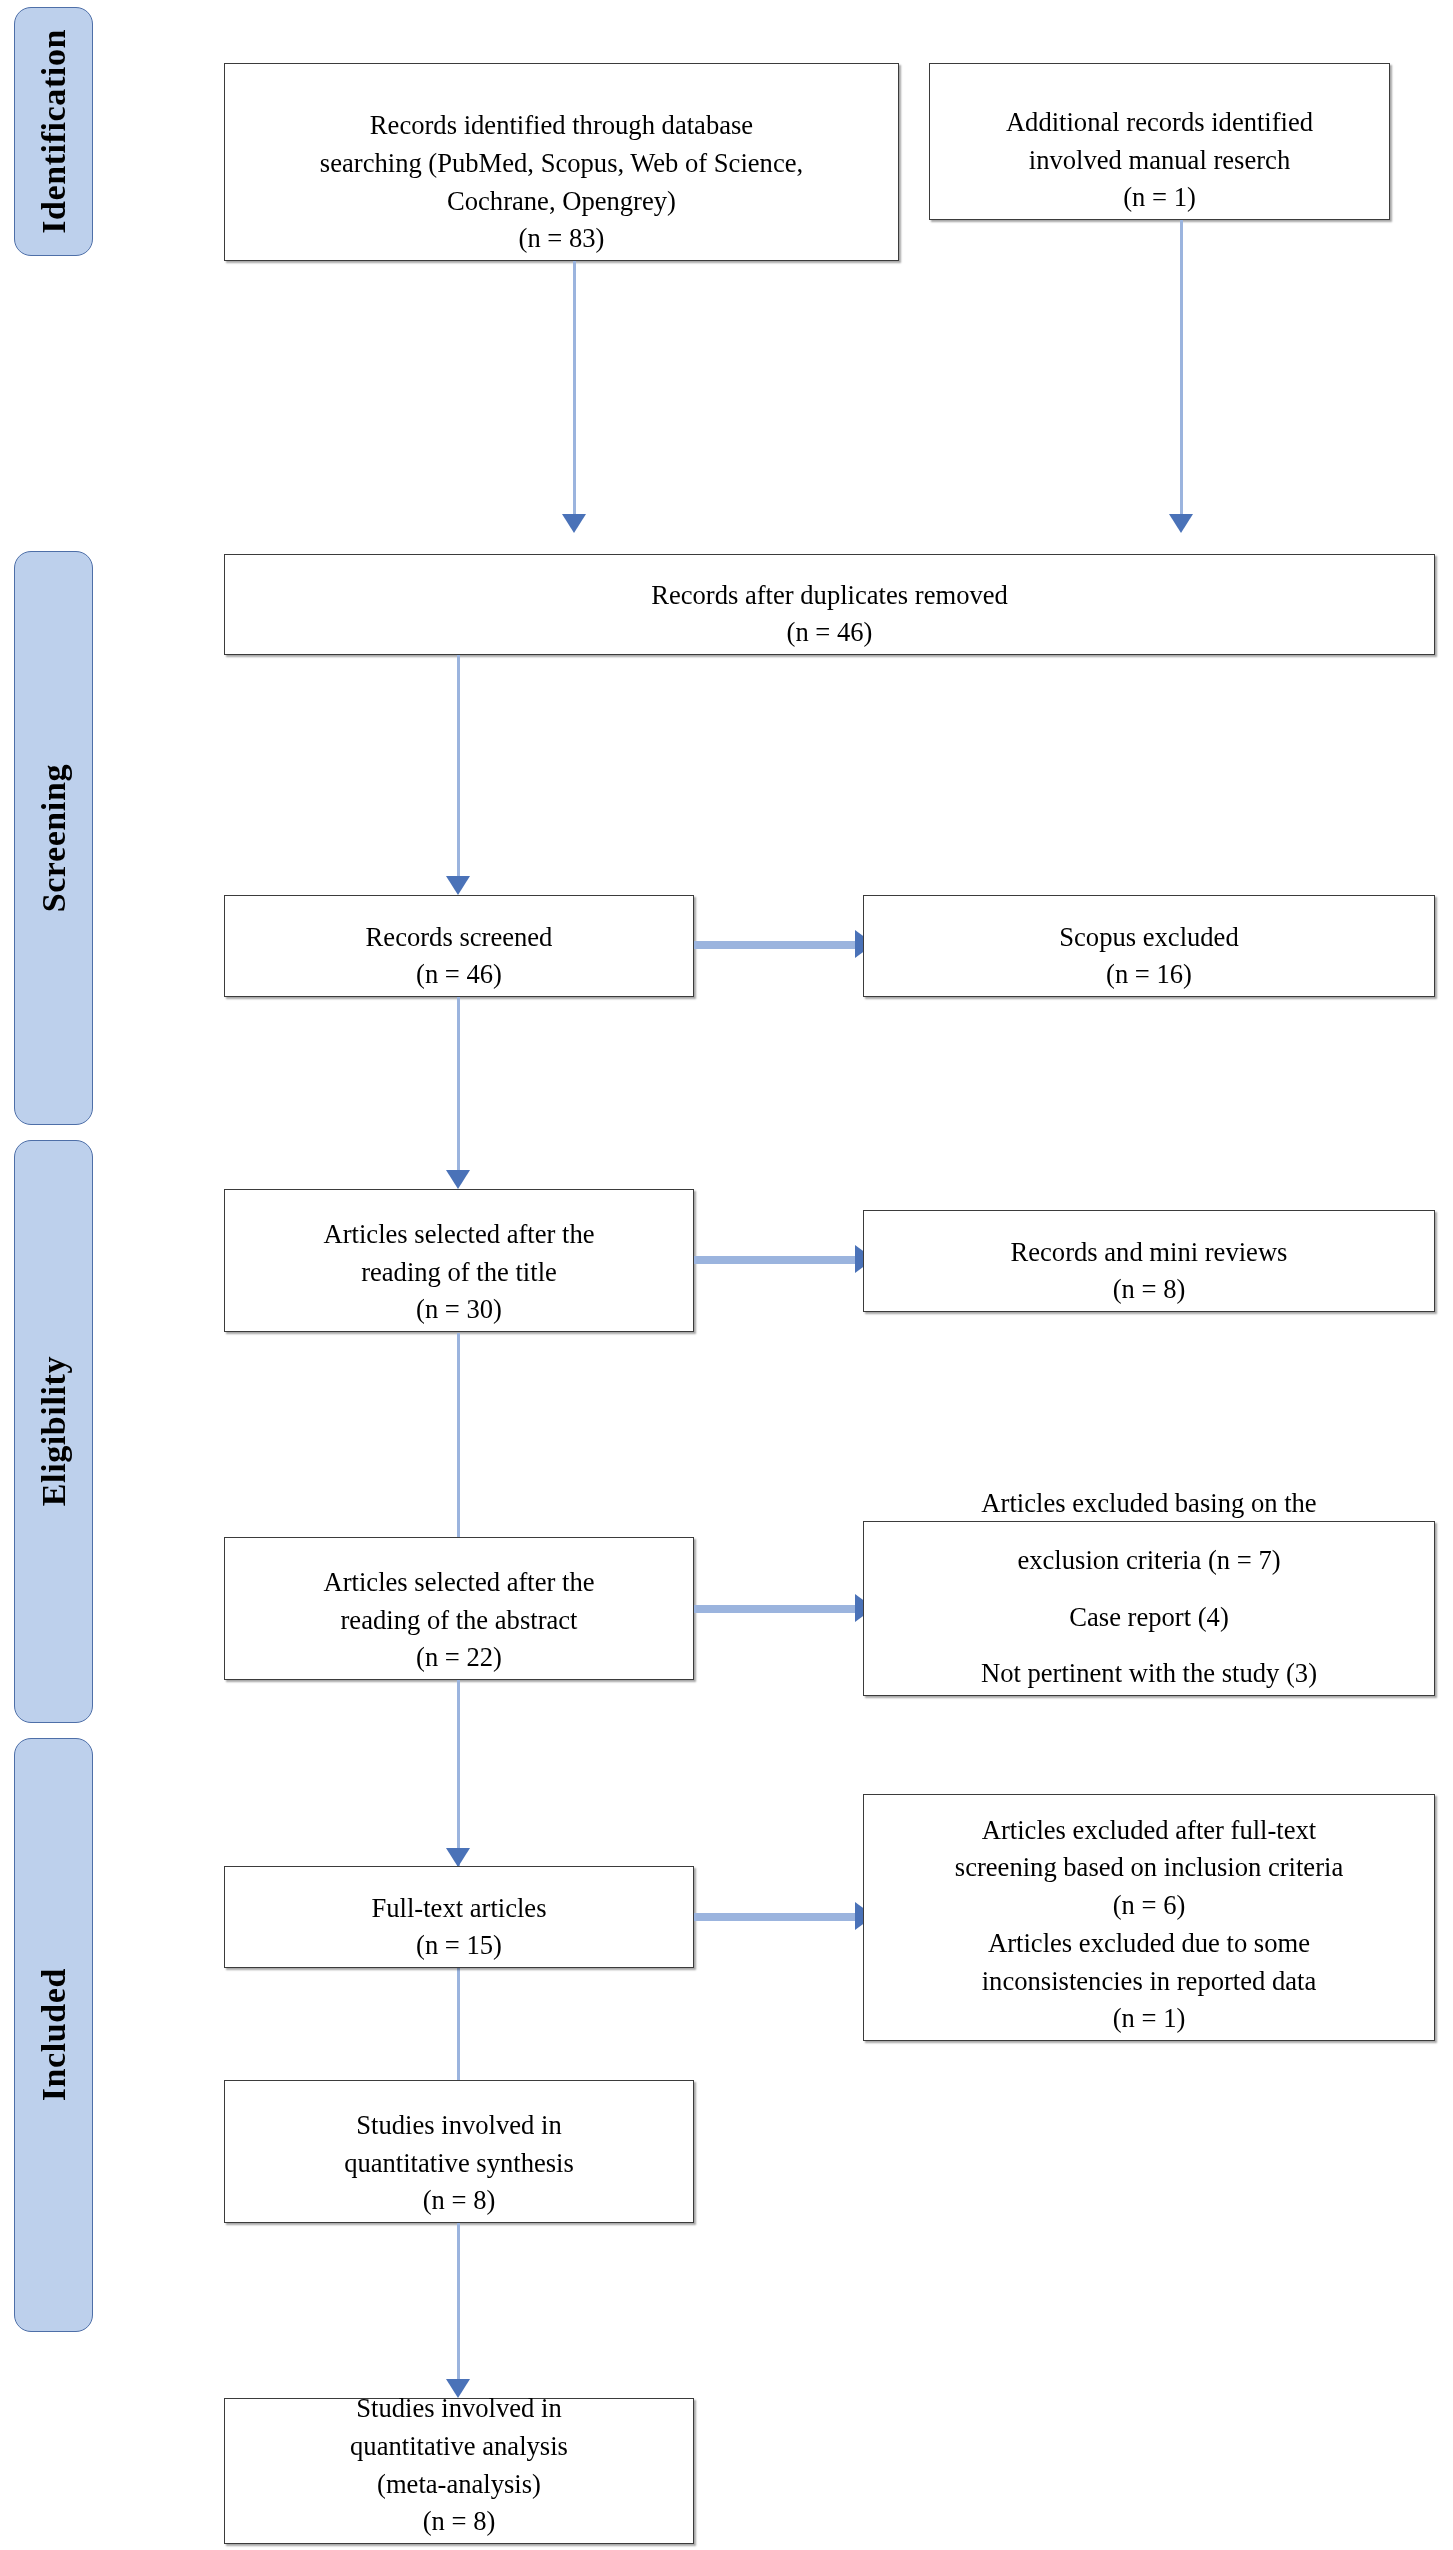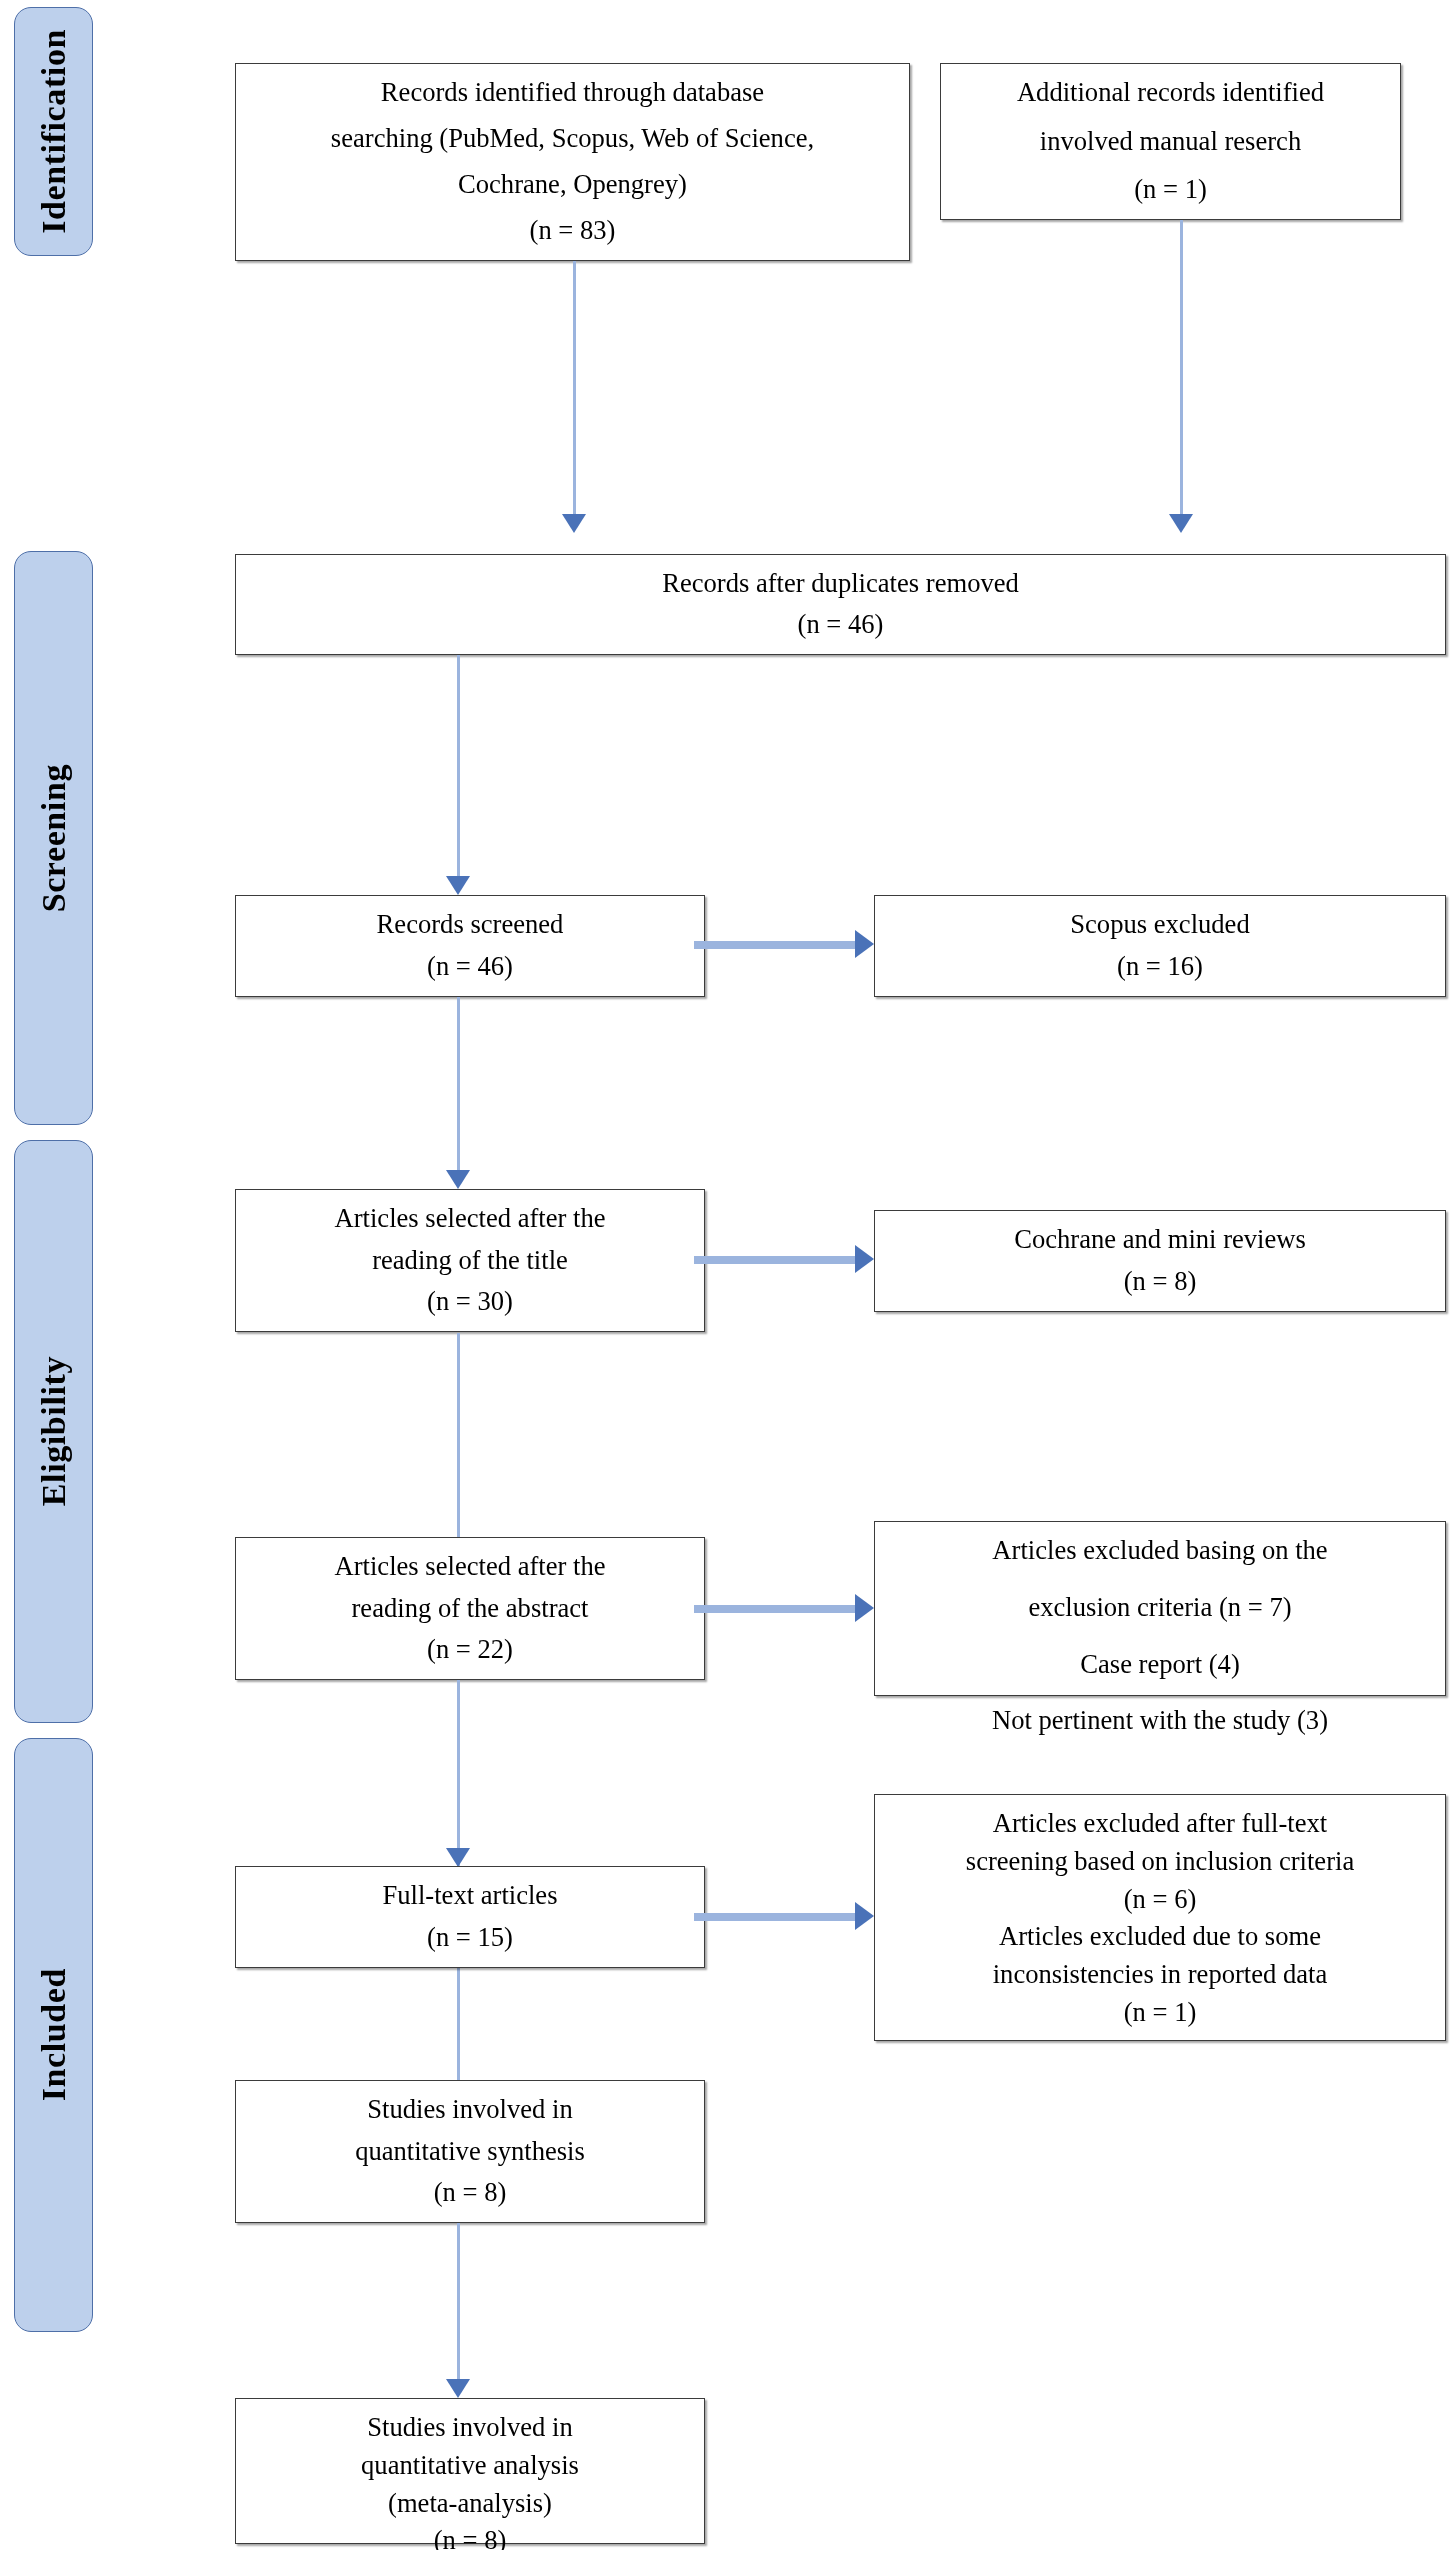--- a/index.html
+++ b/index.html
@@ -46,24 +46,23 @@
   
   .flow-box {
     position: absolute;
     background: #ffffff;
     border: 1.7px solid #3b3b3b;
     box-sizing: border-box;
     box-shadow: 1.7px 1.7px 1.7px rgba(0,0,0,0.35);
     display: flex;
     flex-direction: column;
     align-items: center;
-    justify-content: space-between;
+    justify-content: flex-end;
     text-align: center;
-    padding: 10px 8px;
-    margin-left: 11px;
+    padding: 2px 8px;
   }
   .flow-line {
     display: block;
     font-size: 26.6px;
     line-height: 1.42;
     white-space: nowrap;
   }
   .flow-line.wrap { white-space: normal; }
 
   
@@ -157,21 +156,21 @@
   <div class="flow-box" style="left:224px; top:1189px; width:470px; height:143px;">
     <span class="flow-line">Articles selected after the</span>
     <span class="flow-line">reading of the title</span>
     <span class="flow-line">(n = 30)</span>
   </div>
 
   <div class="conn-h" style="left:694px; top:1256px; width:164px; height:8px;"></div>
   <div class="conn-h-head" style="left:855px; top:1245px;"></div>
 
   <div class="flow-box" style="left:863px; top:1210px; width:572px; height:102px;">
-    <span class="flow-line">Cochrane and mini reviews</span>
+    <span class="flow-line">Records and mini reviews</span>
     <span class="flow-line">(n = 8)</span>
   </div>
 
   <div class="conn-v" style="left:457px; top:1333px; width:3.4px; height:297px;"></div>
   <div class="conn-v-head" style="left:446px; top:1627px;"></div>
 
   <div class="flow-box" style="left:224px; top:1537px; width:470px; height:143px;">
     <span class="flow-line">Articles selected after the</span>
     <span class="flow-line">reading of the abstract</span>
     <span class="flow-line">(n = 22)</span>

